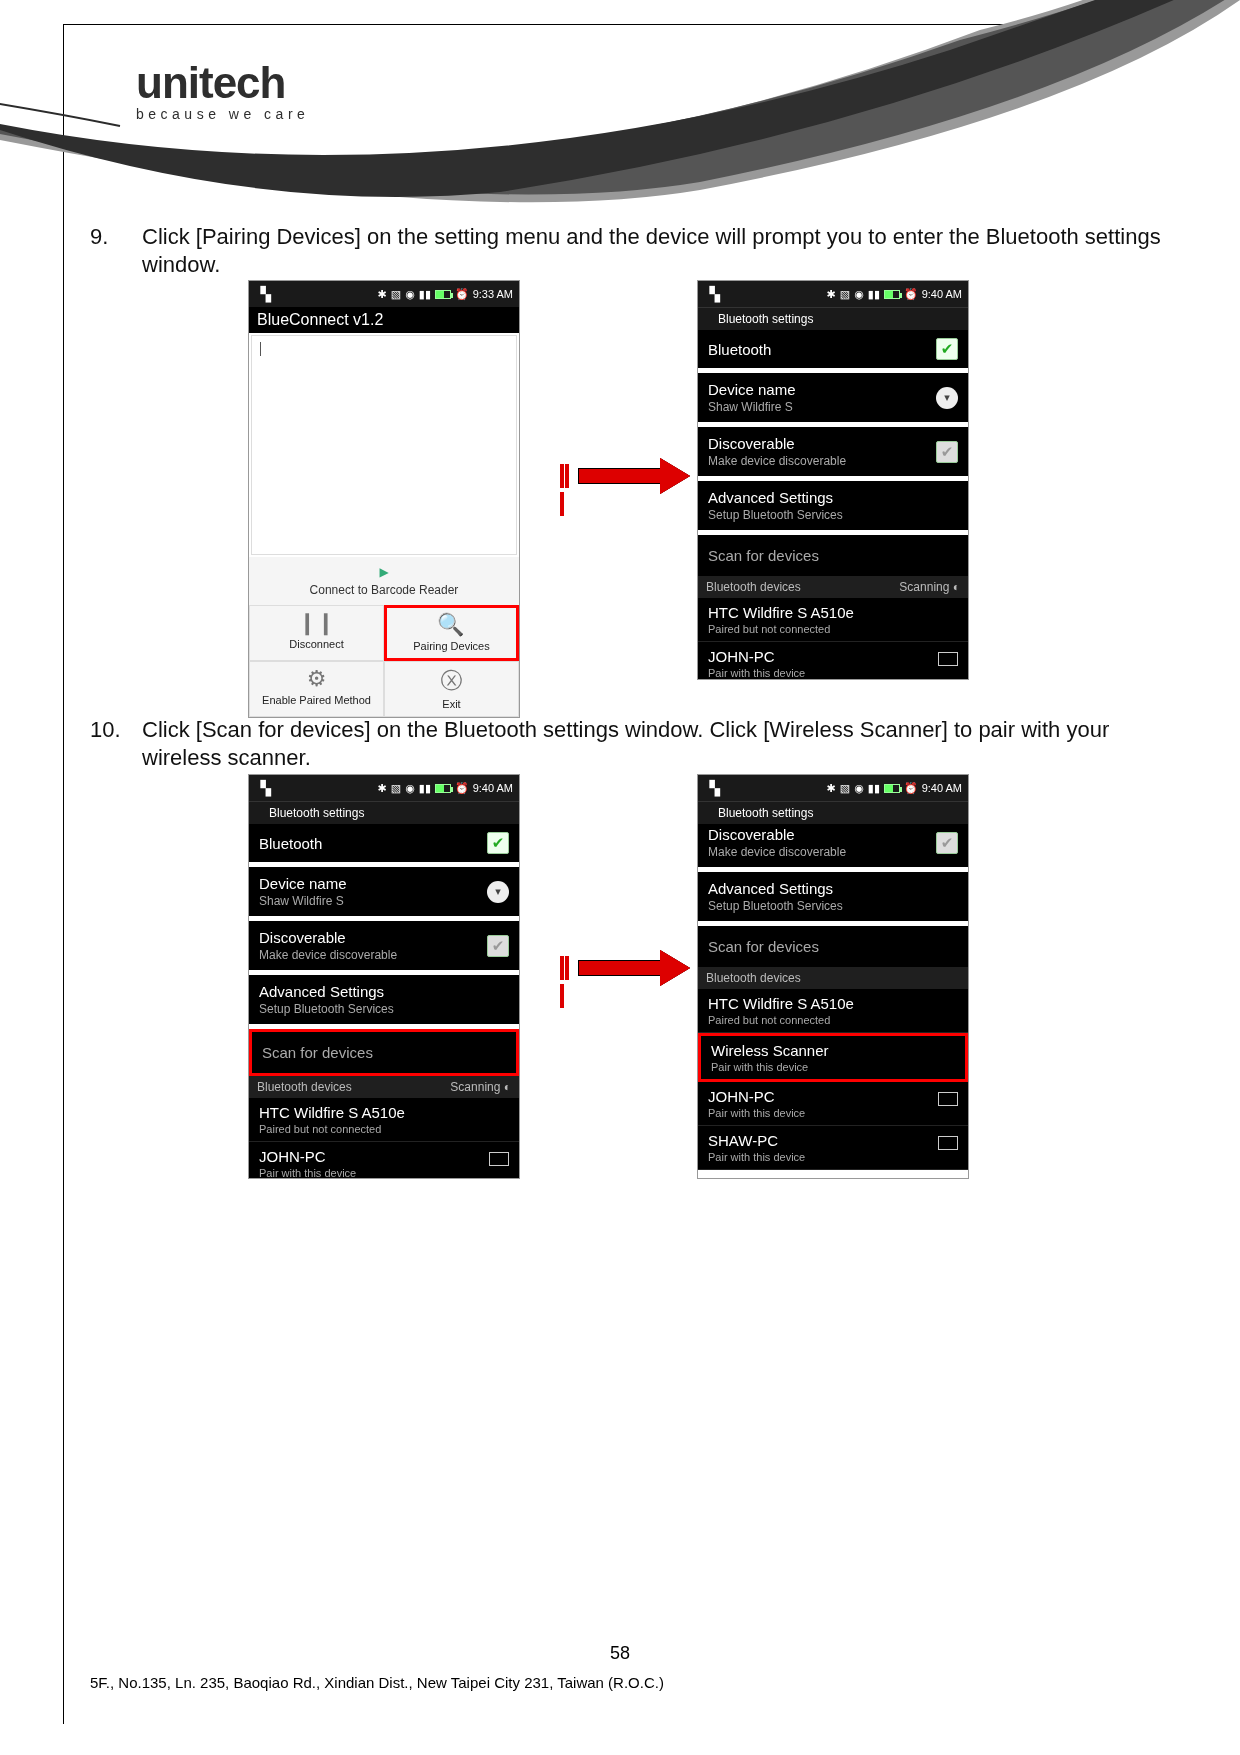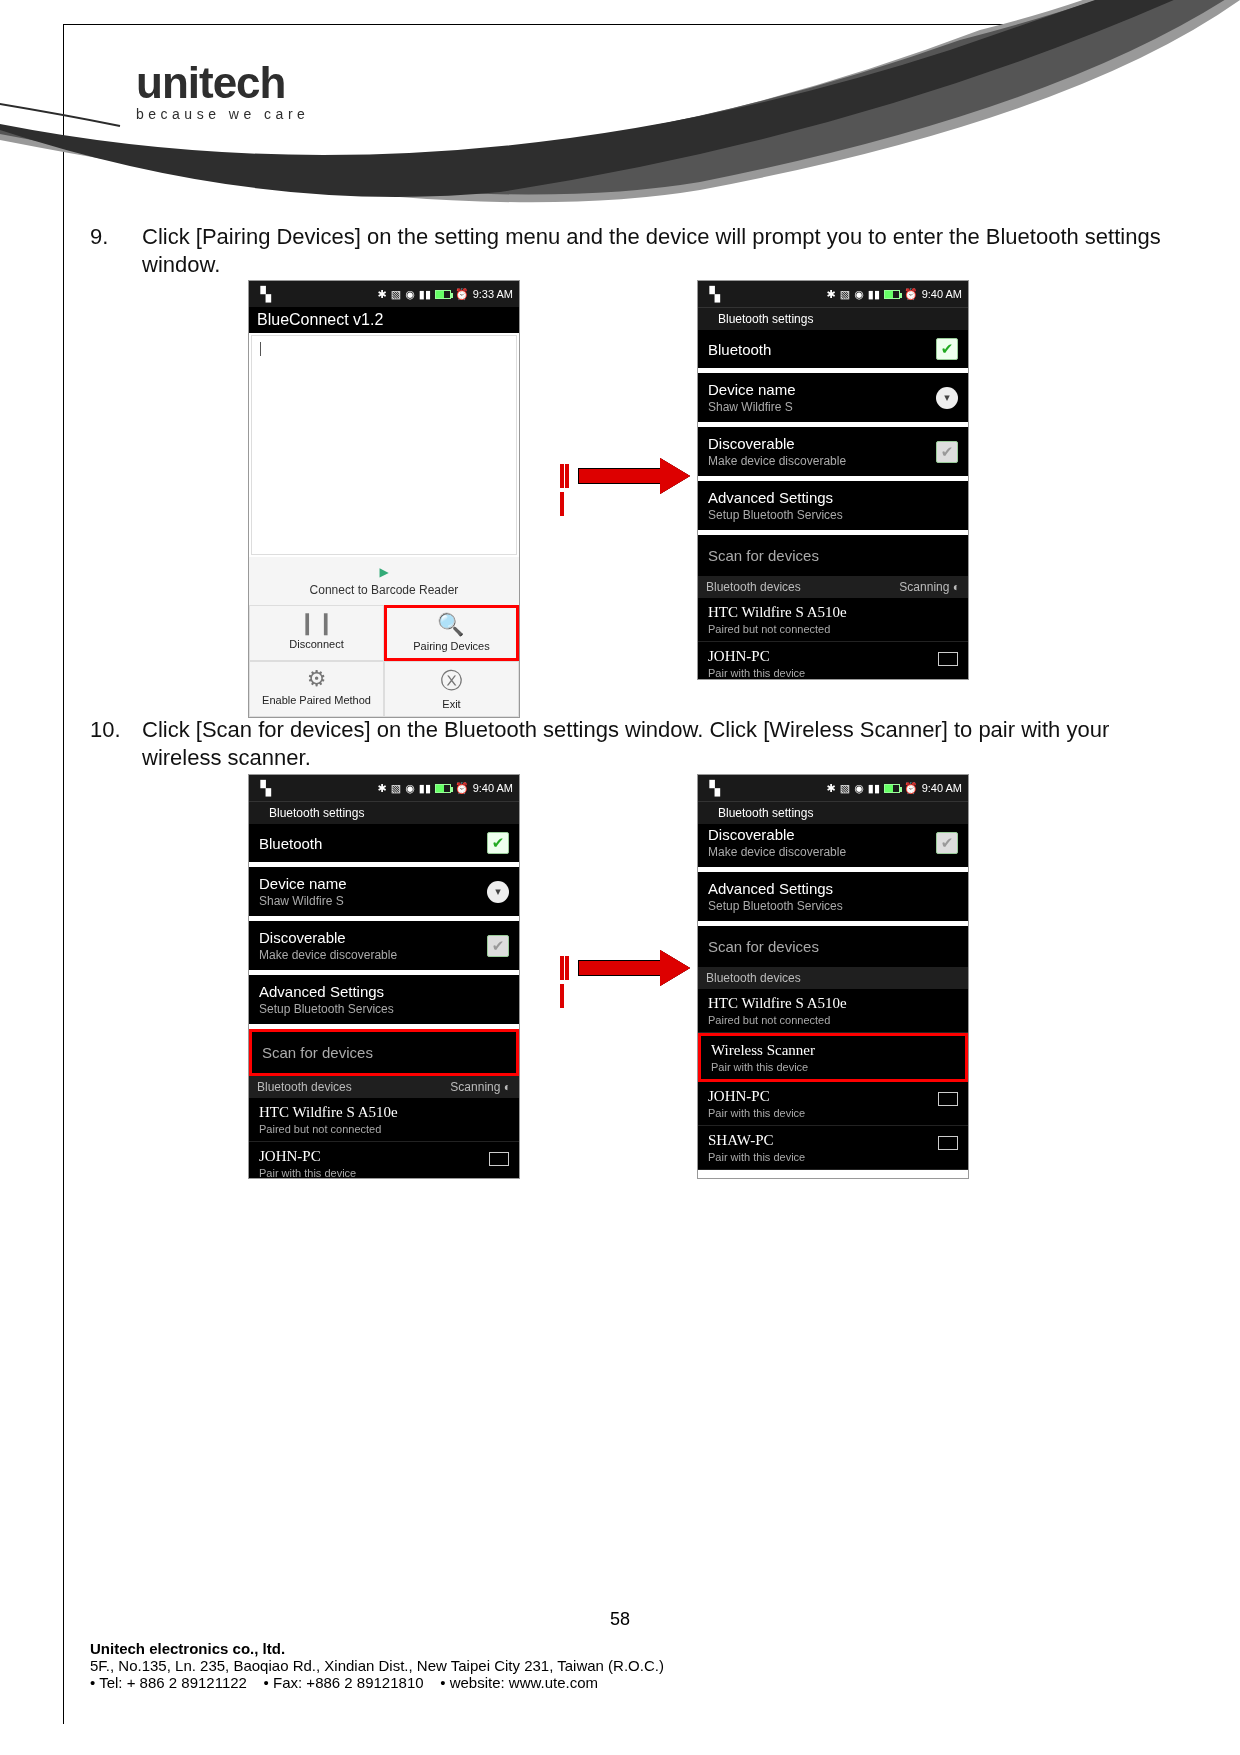--- a/index.html
+++ b/index.html
@@ -33,21 +33,21 @@
 
   .bt-list { background:#000; }
   .bt-row { padding:8px 10px; border-bottom:5px solid #ffffff; display:flex; justify-content:space-between; align-items:center; }
   .bt-row .t1 { color:#fff; font-size:15px; }
   .bt-row .t2 { color:#aaa; font-size:12px; margin-top:2px; }
   .bt-row .chk { width:22px; height:22px; background:#efe; border:1px solid #9c9; display:flex; align-items:center; justify-content:center; color:#2a2; font-size:15px; border-radius:2px; }
   .bt-row .circ { width:22px; height:22px; border-radius:50%; background:#eee; display:flex; align-items:center; justify-content:center; color:#444; font-size:11px; }
   .bt-scan-row { padding:12px 10px; color:#aaa; font-size:15px; }
   .bt-section { background:#1f1f1f; color:#bbb; font-size:12px; padding:4px 8px; display:flex; justify-content:space-between; }
   .bt-dev-row { padding:6px 10px; border-bottom:1px solid #222; }
-  .bt-dev-row .name { color:#fff; font-size:15px;font-family:Liberation Serif, serif; }
+  .bt-dev-row .name { color:#fff; font-size:15px; }
   .bt-dev-row .sub { color:#aaa; font-size:11px; margin-top:2px; }
   .dev-ico { width:20px; height:14px; border:1px solid #ccc; float:right; margin-top:4px; }
 
   
   .blueconn-top { background:#000; color:#fff; font-size:16px; padding:4px 8px; }
   .big-white { background:#fff; height:220px; border:1px solid #ddd; margin:2px; position:relative; }
   .big-white .cursor { position:absolute; left:8px; top:6px; width:1px; height:14px; background:#555; }
   .bc-menu { background:#f5f5f5; }
   .bc-conn-row { text-align:center; padding:8px 0; font-size:12px; color:#333; }
   .bc-conn-row .tri { color:#3a7; font-size:12px; display:block; margin-bottom:4px; }
@@ -330,20 +330,14 @@
     <div class="bt-dev-row">
       <span class="dev-ico"></span>
       <div class="name">SHAW-PC</div>
       <div class="sub">Pair with this device</div>
     </div>
   </div>
 </div>
 
 <div class="footer">
   <div class="pgnum">58</div>
-  <div class="company">Unitech electronics co., ltd.</div>
   <div>5F., No.135, Ln. 235, Baoqiao Rd., Xindian Dist., New Taipei City 231, Taiwan (R.O.C.)</div>
-  <div>
-    <span class="dot">Tel: + 886 2 89121122</span>&nbsp;&nbsp;&nbsp;
-    <span class="dot">Fax: +886 2 89121810</span>&nbsp;&nbsp;&nbsp;
-    <span class="dot">website: www.ute.com</span>
-  </div>
 </div>
 
 </body></html>

